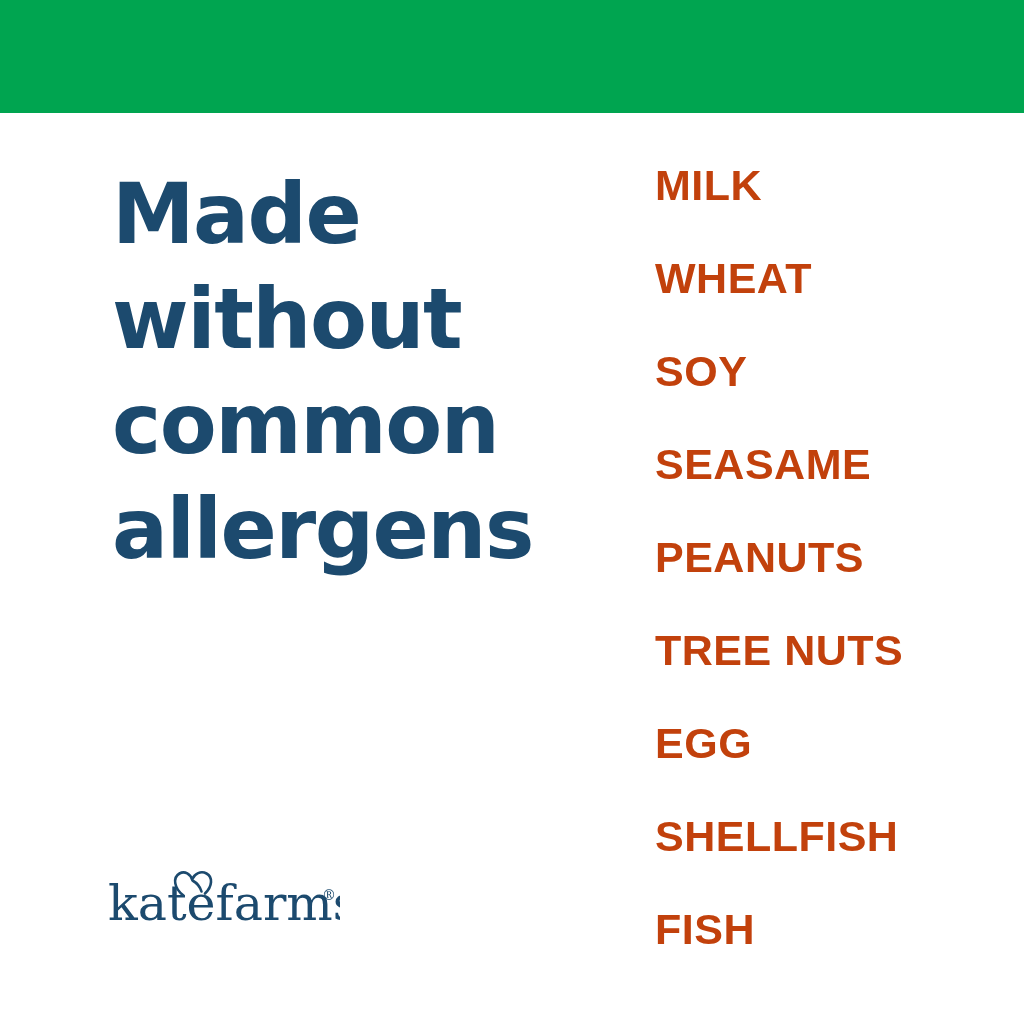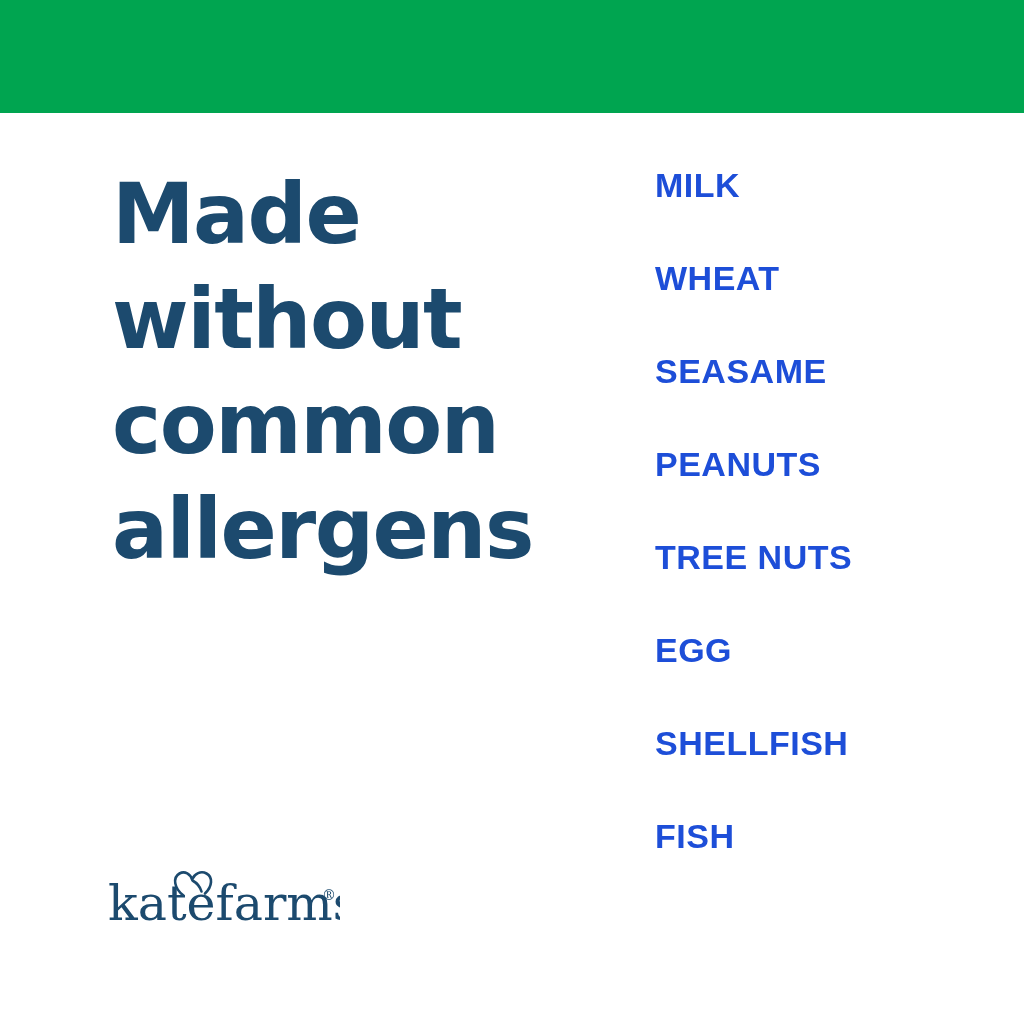--- a/index.html
+++ b/index.html
@@ -50,24 +50,24 @@
     position: absolute;
     left: 655px;
     top: 164px;
     width: 330px;
     margin: 0;
     padding: 0;
     list-style: none;
   }
   .allergen-item {
     height: 93px;
-    color: #1d4ed8;
+    color: #c2410c;
     font-family: "Liberation Sans", sans-serif;
     font-weight: bold;
-    font-size: 34px;
+    font-size: 43px;
     line-height: 42px;
     letter-spacing: 0.5px;
     white-space: nowrap;
   }
 
   
   .brand-logo {
     position: absolute;
     left: 108px;
     top: 862px;
@@ -95,20 +95,21 @@
 
 <div id="poster">
 
   <div class="header-band"></div>
 
   <div class="headline">Made without common allergens</div>
 
   <ul class="allergen-list">
     <li class="allergen-item">MILK</li>
     <li class="allergen-item">WHEAT</li>
+    <li class="allergen-item">SOY</li>
     <li class="allergen-item">SEASAME</li>
     <li class="allergen-item">PEANUTS</li>
     <li class="allergen-item">TREE NUTS</li>
     <li class="allergen-item">EGG</li>
     <li class="allergen-item">SHELLFISH</li>
     <li class="allergen-item">FISH</li>
   </ul>
 
   <div class="brand-logo">
     <svg viewBox="0 0 232 68" xmlns="http://www.w3.org/2000/svg" aria-hidden="true">

